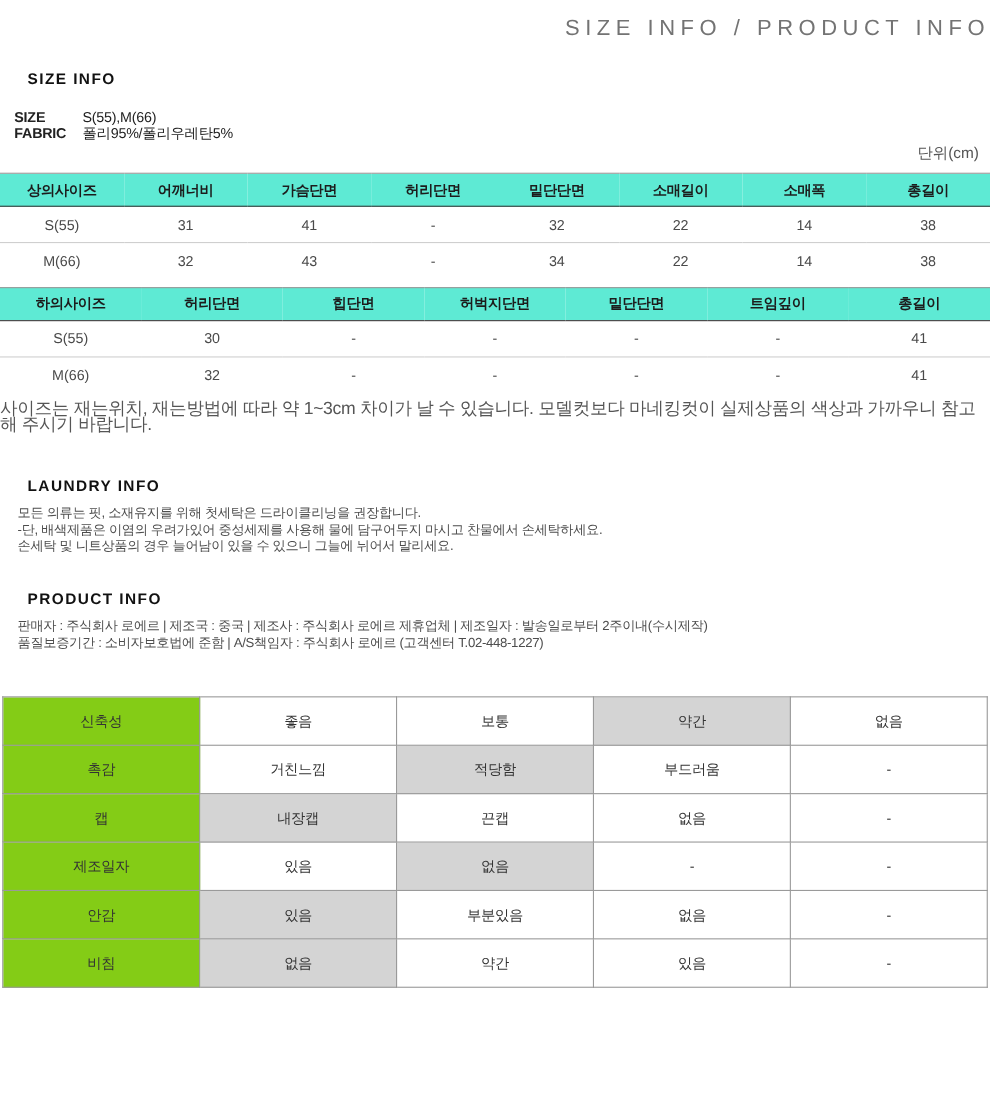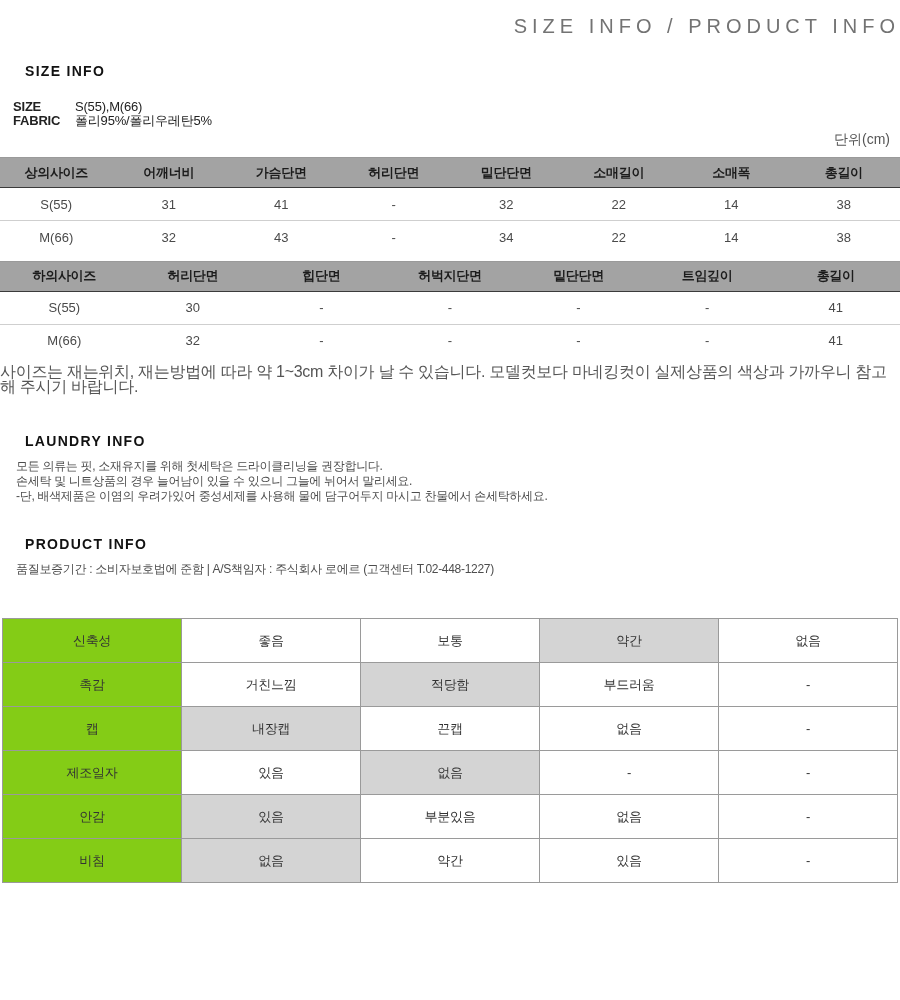--- a/index.html
+++ b/index.html
@@ -46,21 +46,21 @@
 
   table.size-table {
     width:100%;
     border-collapse:collapse;
     table-layout:fixed;
     font-size:13px;
   }
   .t-top    { margin-top:8px; }
   .t-bottom { margin-top:7px; }
   table.size-table thead th {
-    background:#a3a3a3;
+    background:#5eead4;
     border-top:1px solid #9a9a9a;
     border-bottom:1px solid #3b3b3b;
     height:30px;
     font-weight:700;
     color:#1c1c1c;
     letter-spacing:-0.3px;
   }
   table.size-table tbody td {
     height:33px;
     text-align:center;
@@ -184,27 +184,28 @@
 
 <div class="size-notes">
   <span class="line">사이즈는 재는위치, 재는방법에 따라 약 1~3cm 차이가 날 수 있습니다.</span>
   <span class="line">모델컷보다 마네킹컷이 실제상품의 색상과 가까우니 참고해 주시기 바랍니다.</span>
 </div>
 
 <h2 class="section-heading h-laundry">LAUNDRY INFO</h2>
 
 <div class="text-block">
   <span class="line">모든 의류는 핏, 소재유지를 위해 첫세탁은 드라이클리닝을 권장합니다.</span>
+  <span class="line">-단, 배색제품은 이염의 우려가있어 중성세제를 사용해 물에 담구어두지 마시고 찬물에서 손세탁하세요.</span>
   <span class="line">손세탁 및 니트상품의 경우 늘어남이 있을 수 있으니 그늘에 뉘어서 말리세요.</span>
-  <span class="line">-단, 배색제품은 이염의 우려가있어 중성세제를 사용해 물에 담구어두지 마시고 찬물에서 손세탁하세요.</span>
 </div>
 
 <h2 class="section-heading h-product">PRODUCT INFO</h2>
 
 <div class="text-block">
+  <span class="line">판매자 : 주식회사 로에르 | 제조국 : 중국 | 제조사 : 주식회사 로에르 제휴업체 | 제조일자 : 발송일로부터 2주이내(수시제작)</span>
   <span class="line">품질보증기간 : 소비자보호법에 준함 | A/S책임자 : 주식회사 로에르 (고객센터 T.02-448-1227)</span>
 </div>
 
 <table class="attr-table">
     <tbody>
       <tr>
         <td class="attr-label">신축성</td>
         <td class="">좋음</td>
         <td class="">보통</td>
         <td class="attr-selected">약간</td>

